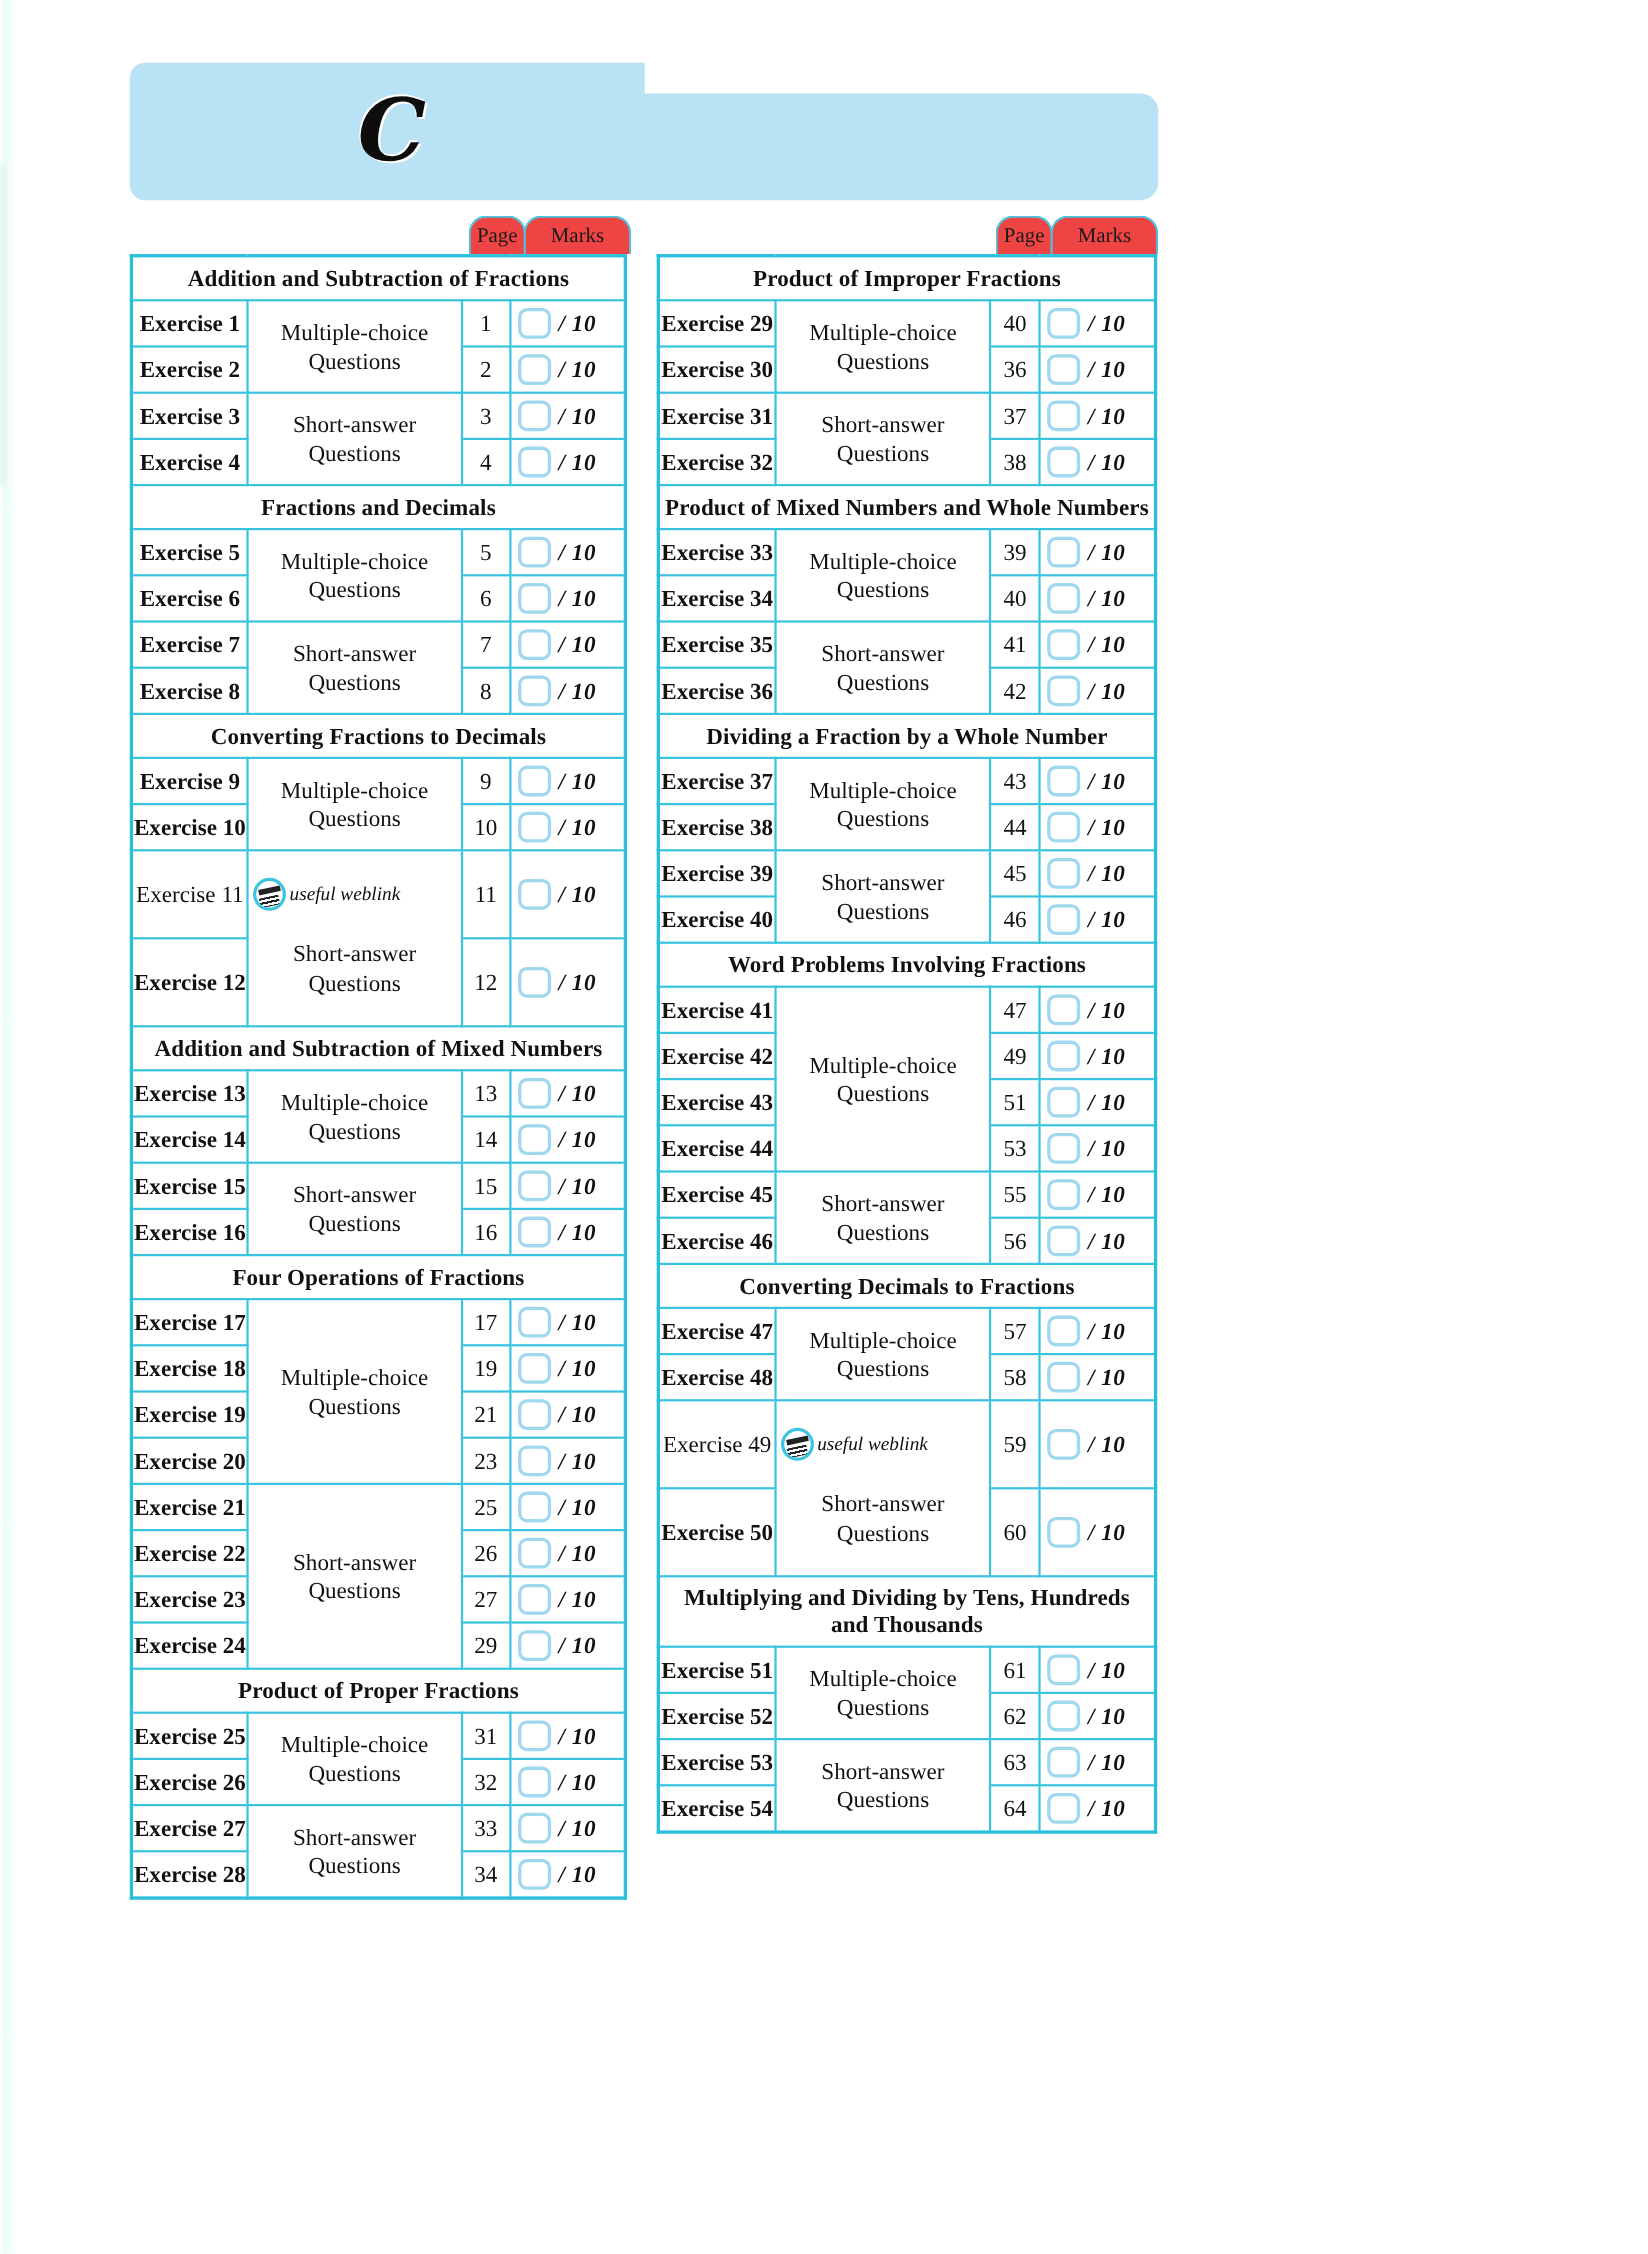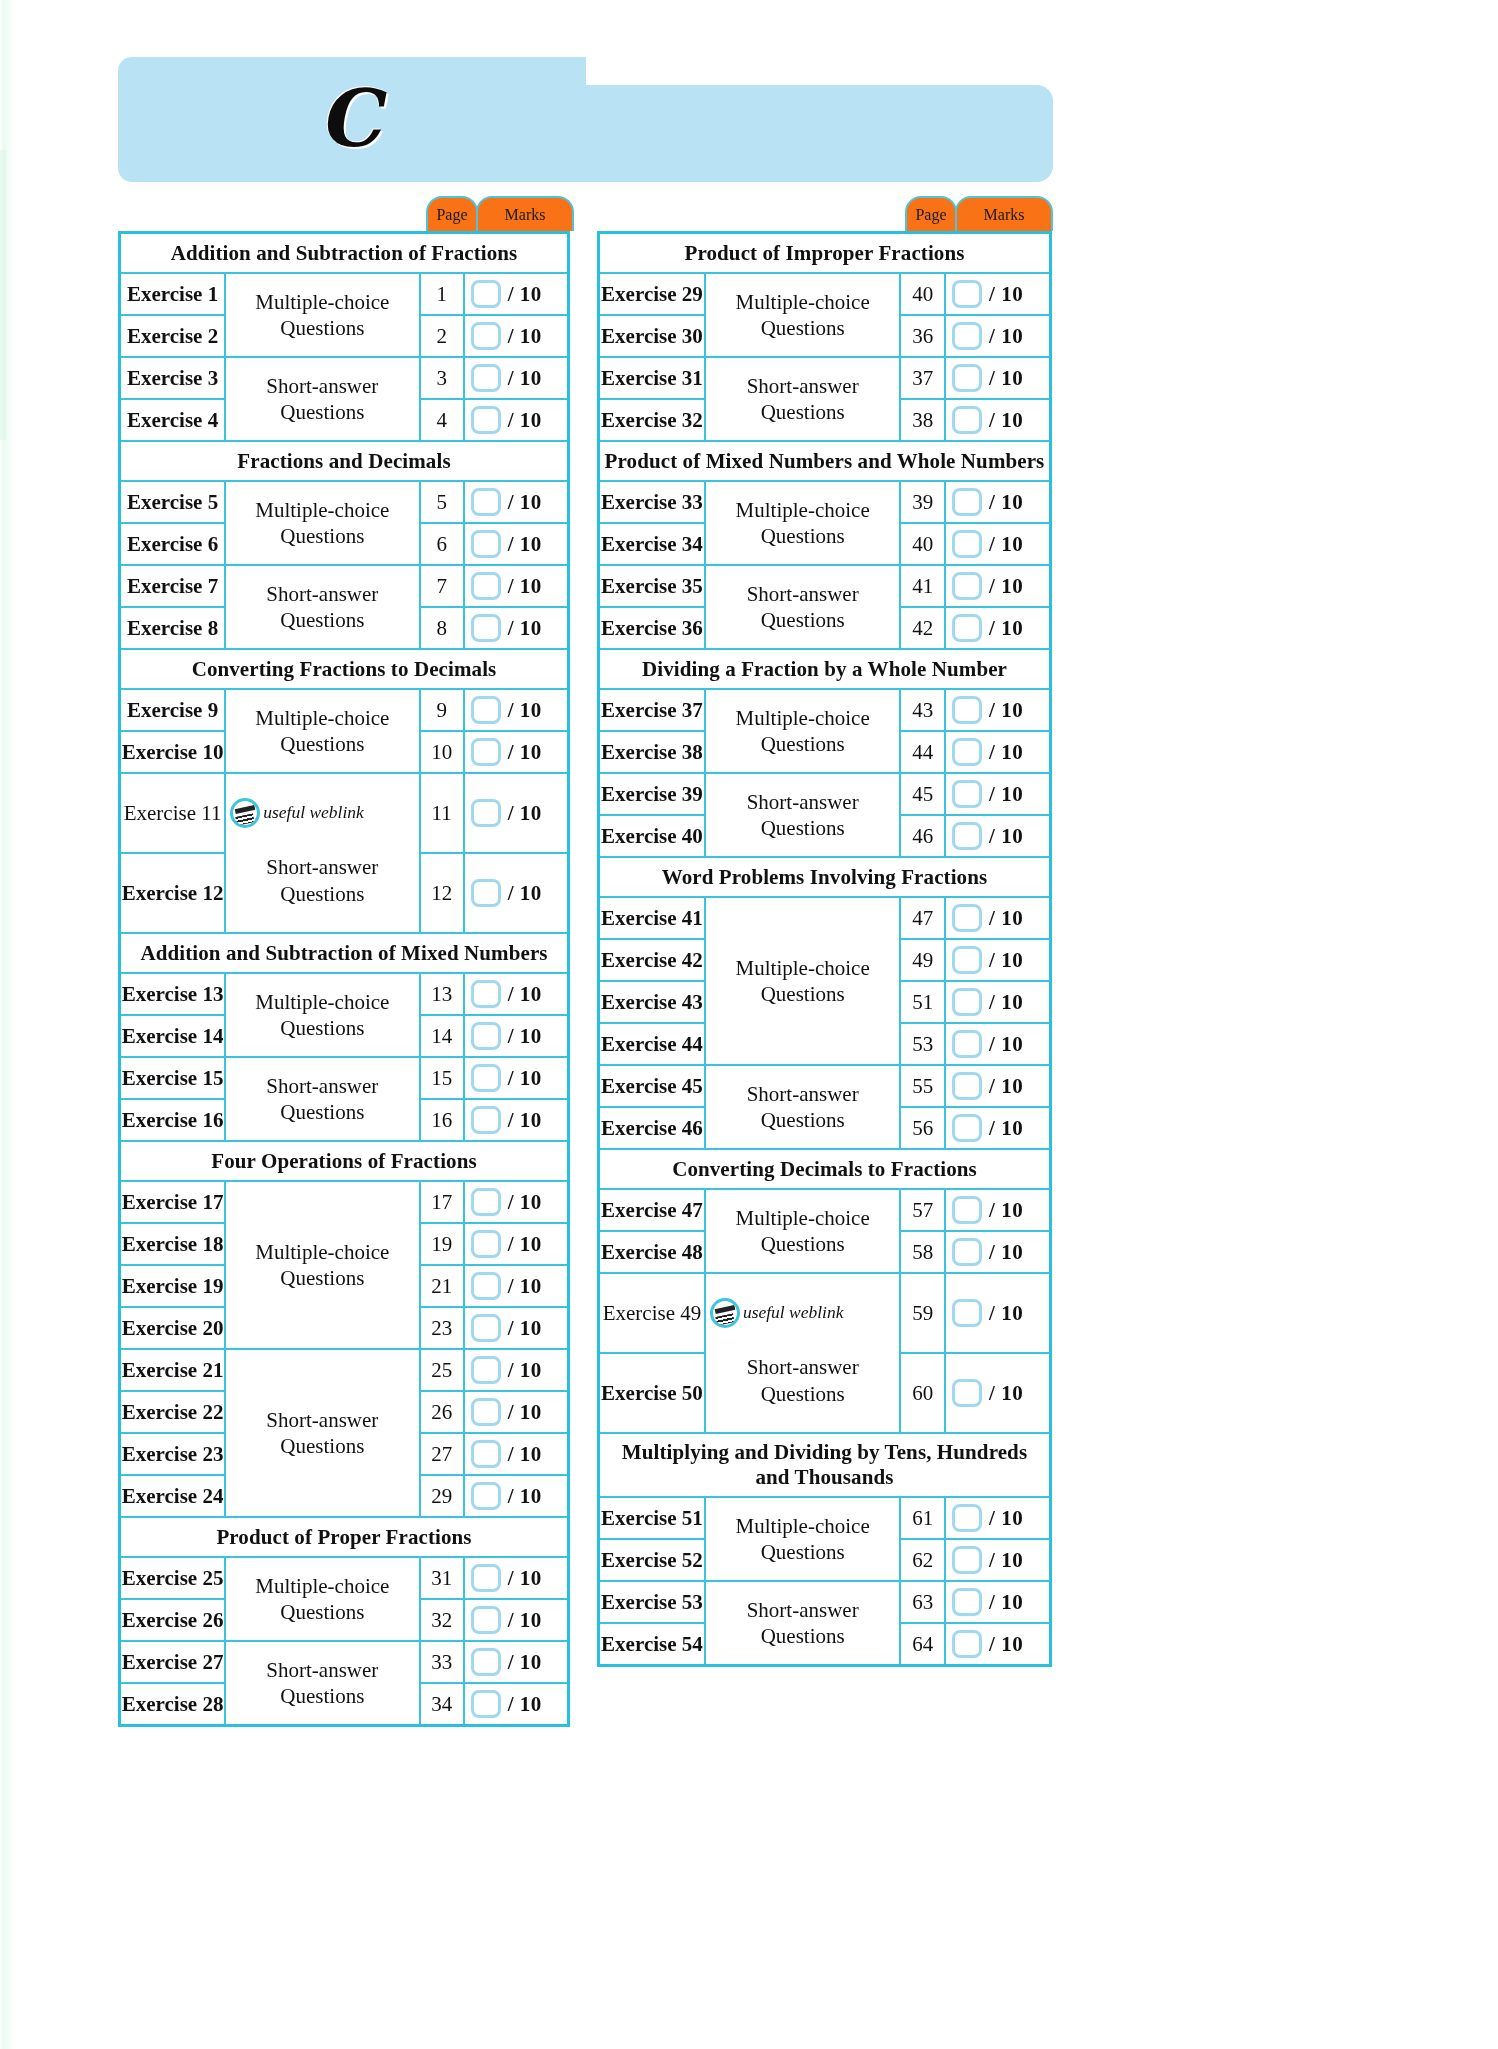--- a/index.html
+++ b/index.html
@@ -51,27 +51,27 @@
   }
   .col-left{left:118px;width:452px;}
   .col-right{left:597px;width:455px;}
 
   
   .tabrow{
     position:relative;height:35px;
   }
   .tab{
     position:absolute;bottom:0;
-    background:#f97316;
+    background:#ef4444;
     border:2px solid #4fc3dd;
     border-bottom:none;
     border-radius:16px 16px 0 0;
     height:35px;
     display:flex;align-items:center;justify-content:center;
-    font-size:16px;color:#1a1a1a;
+    font-size:19px;color:#1a1a1a;
     box-sizing:border-box;
   }
   .tab-page{width:52px;}
   .tab-marks{width:98px;}
 
   table.toc{
     border-collapse:collapse;
     width:100%;
     table-layout:fixed;
     border:3px solid #29c0dc;
@@ -102,20 +102,21 @@
   }
   td.qt{
     font-size:22px;
     line-height:1.25;
   }
   td.pg{
     font-size:21px;
   }
   td.mk{
     padding:0 6px;
+    font-style:italic;
   }
   .mkwrap{
     display:flex;align-items:center;justify-content:flex-start;
     gap:7px;padding-left:6px;
   }
   .box{
     width:30px;height:28px;
     border:3px solid #9fd8ef;
     border-radius:8px;
     background:#ffffff;

